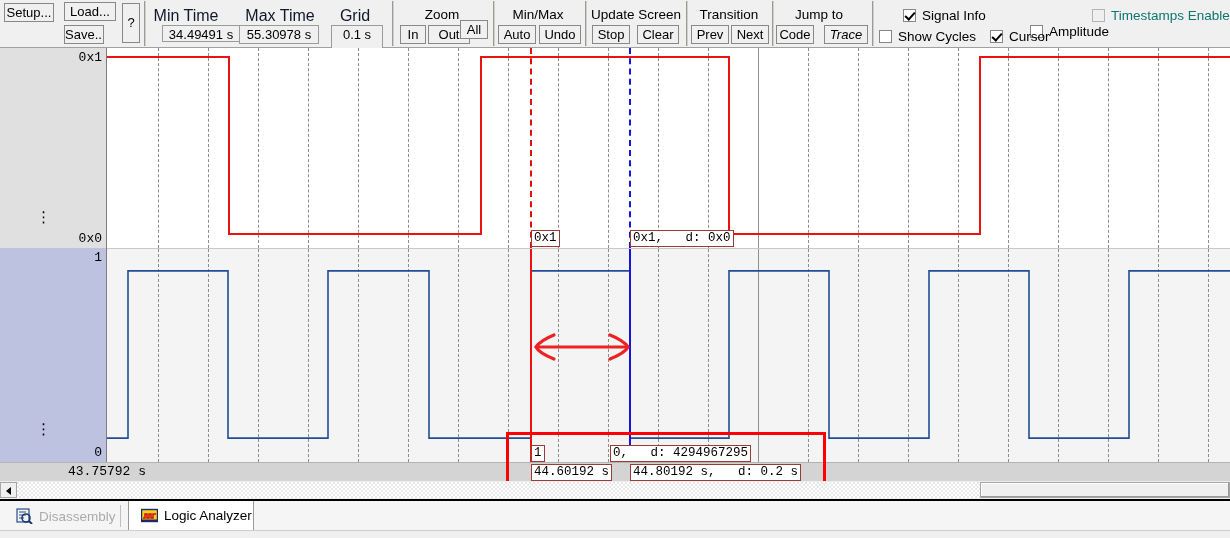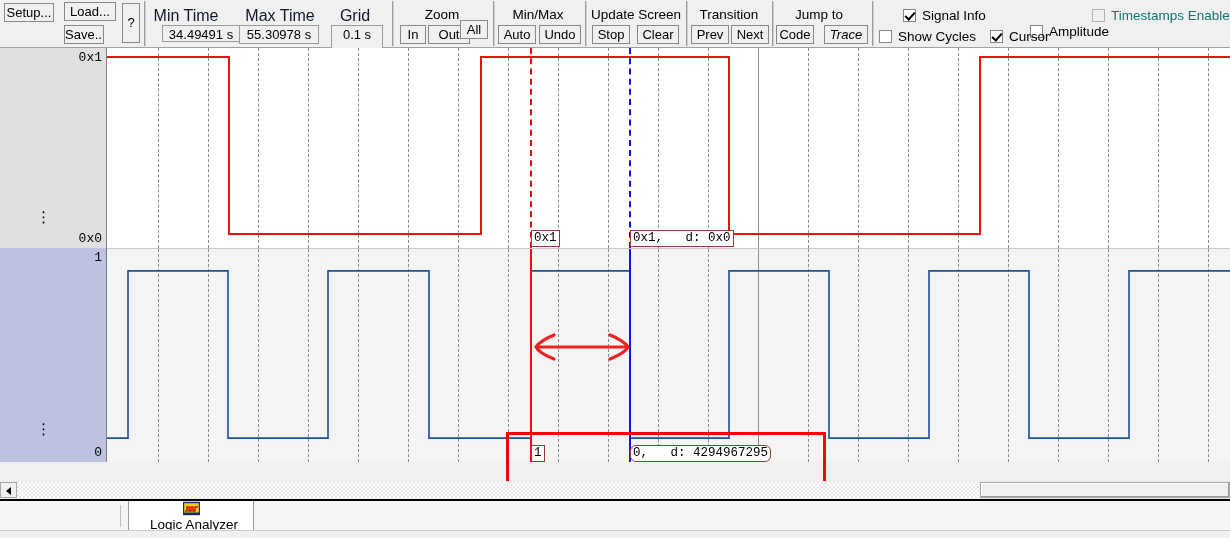--- a/index.html
+++ b/index.html
@@ -95,21 +95,21 @@
   .sb-thumb{position:absolute;top:0;height:16px;background:#f0f0f0;
            border:1px solid #a7a7a7;box-sizing:border-box;
            box-shadow:inset -1px -1px 0 #9a9a9a, inset 1px 1px 0 #ffffff;}
 
   
   .tabstrip{position:absolute;left:0;top:499px;width:1230px;height:39px;background:#f5f5f5;
             border-top:2px solid #000;box-sizing:border-box;}
   .tab{position:absolute;top:0;height:30px;display:flex;align-items:center;
        padding:0 12px;box-sizing:border-box;font-size:13.5px;white-space:nowrap;}
   .tab.active{background:#fff;border:1px solid #9a9a9a;border-top:none;
-       border-bottom:1px solid #fff;flex-direction:column;}
+       border-bottom:1px solid #fff;}
   .tab .tlbl{margin-left:6px;}
   .tab .tlbl.dis{color:#aaaaaa;}
   .tabsep{position:absolute;top:4px;width:1px;height:22px;background:#c0c0c0;}
   .ico{width:17px;height:16px;flex:0 0 auto;}
   .tabstrip-bot{position:absolute;left:0;bottom:0;width:1230px;height:7px;
        background:#f0f0f0;border-top:1px solid #cdcdcd;}
 </style>
 </head>
 <body>
 
@@ -273,34 +273,51 @@
       <div class="cur-solid-r" style="left:423px;"></div>
       <div class="cur-solid-b" style="left:522px;"></div>
 
       <svg style="position:absolute;left:425px;top:80px;width:100px;height:36px;" viewBox="0 0 100 36">
         <path d="M6,18 L94,18" fill="none" stroke="#ee2222" stroke-width="3.2" stroke-linecap="round"></path>
         <path d="M22,6 C12,10 6,15 4,18 C6,22 12,26 22,30" fill="none" stroke="#ee2222" stroke-width="3.2" stroke-linecap="round"></path>
         <path d="M78,6 C88,10 94,15 96,18 C94,22 88,26 78,30" fill="none" stroke="#ee2222" stroke-width="3.2" stroke-linecap="round"></path>
       </svg>
 
       <div class="tagbox" style="left:424px;top:196px;">1</div>
-      <div class="tagbox" style="left:523px;top:196px;border-radius:6px;">0,   d: 4294967295</div>
-    </div>
-  </div>
-
+      <div class="tagbox" style="left:503px;top:196px;">0,   d: 4294967295</div>
+    </div>
+  </div>
+
+  <div class="ruler">
+    <div class="rul-left"></div>
+    <div class="rul-time" style="left:68px;">43.75792 s</div>
+    <div class="tagbox" style="left:531px;top:1px;">44.60192 s</div>
+    <div class="tagbox" style="left:630px;top:1px;">44.80192 s,   d: 0.2 s</div>
+  </div>
 
   <div class="hilite" style="left:506px;top:432px;width:320px;height:64px;"></div>
 
   <div class="hscroll">
     <div class="sb-left"></div>
     <div class="sb-track" style="width:1213px;"></div>
     <div class="sb-thumb" style="left:980px;width:250px;"></div>
   </div>
 
   <div class="tabstrip">
+    <div class="tab" style="left:4px;width:108px;">
+      <svg class="ico" viewBox="0 0 17 16">
+        <rect x="1" y="1" width="12" height="13" fill="#f2f2f2" stroke="#2b4c8c" stroke-width="1.2"></rect>
+        <line x1="3" y1="4" x2="10" y2="4" stroke="#2b4c8c" stroke-width="1"></line>
+        <line x1="3" y1="7" x2="10" y2="7" stroke="#2b4c8c" stroke-width="1"></line>
+        <line x1="3" y1="10" x2="8" y2="10" stroke="#2b4c8c" stroke-width="1"></line>
+        <circle cx="10" cy="10" r="4" fill="none" stroke="#1a3a6b" stroke-width="1.6"></circle>
+        <line x1="13" y1="13" x2="16" y2="16" stroke="#1a3a6b" stroke-width="2"></line>
+      </svg>
+      <span class="tlbl dis">Disassembly</span>
+    </div>
 
     <div class="tabsep" style="left:120px;"></div>
 
     <div class="tab active" style="left:128px;width:126px;">
       <svg class="ico" viewBox="0 0 17 16">
         <rect x="0.5" y="1.5" width="16" height="12" fill="#f5d020" stroke="#1a2a6b" stroke-width="1.4"></rect>
         <polyline points="2,10 4,10 4,6 6,6 6,10 8,10 8,6 10,6 10,10 12,10 12,6 15,6" fill="none" stroke="#cc1111" stroke-width="1.5"></polyline>
         <rect x="0.5" y="11.5" width="16" height="2" fill="#1a2a6b"></rect>
       </svg>
       <span class="tlbl">Logic Analyzer</span>

